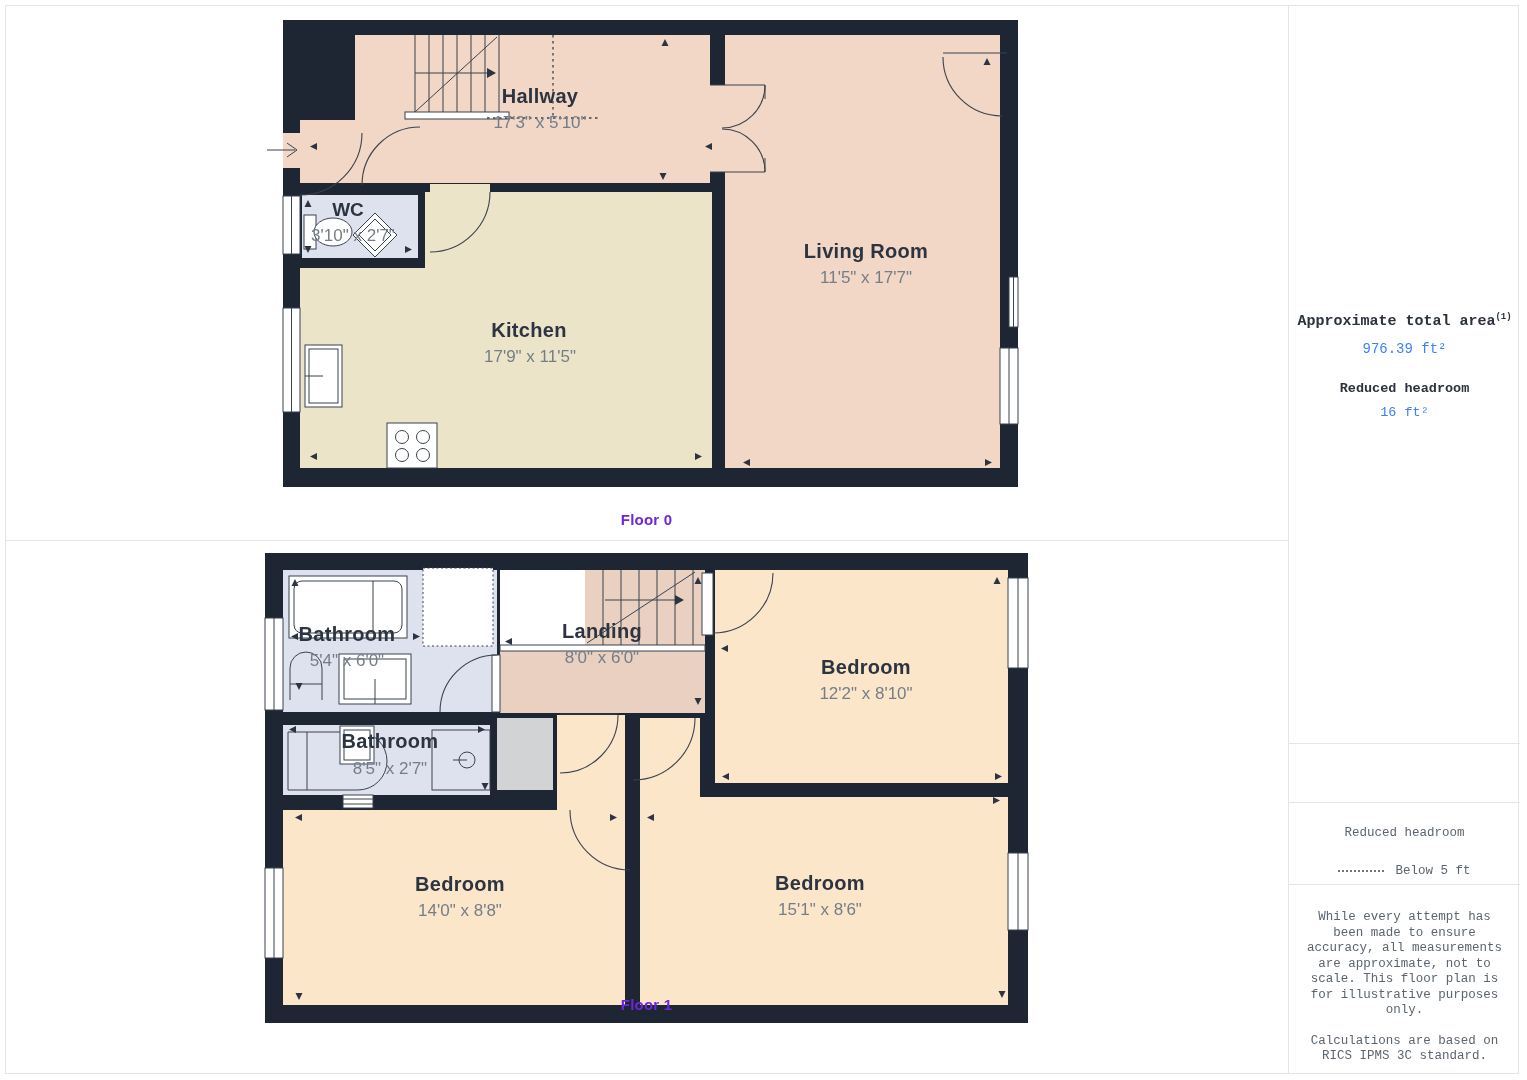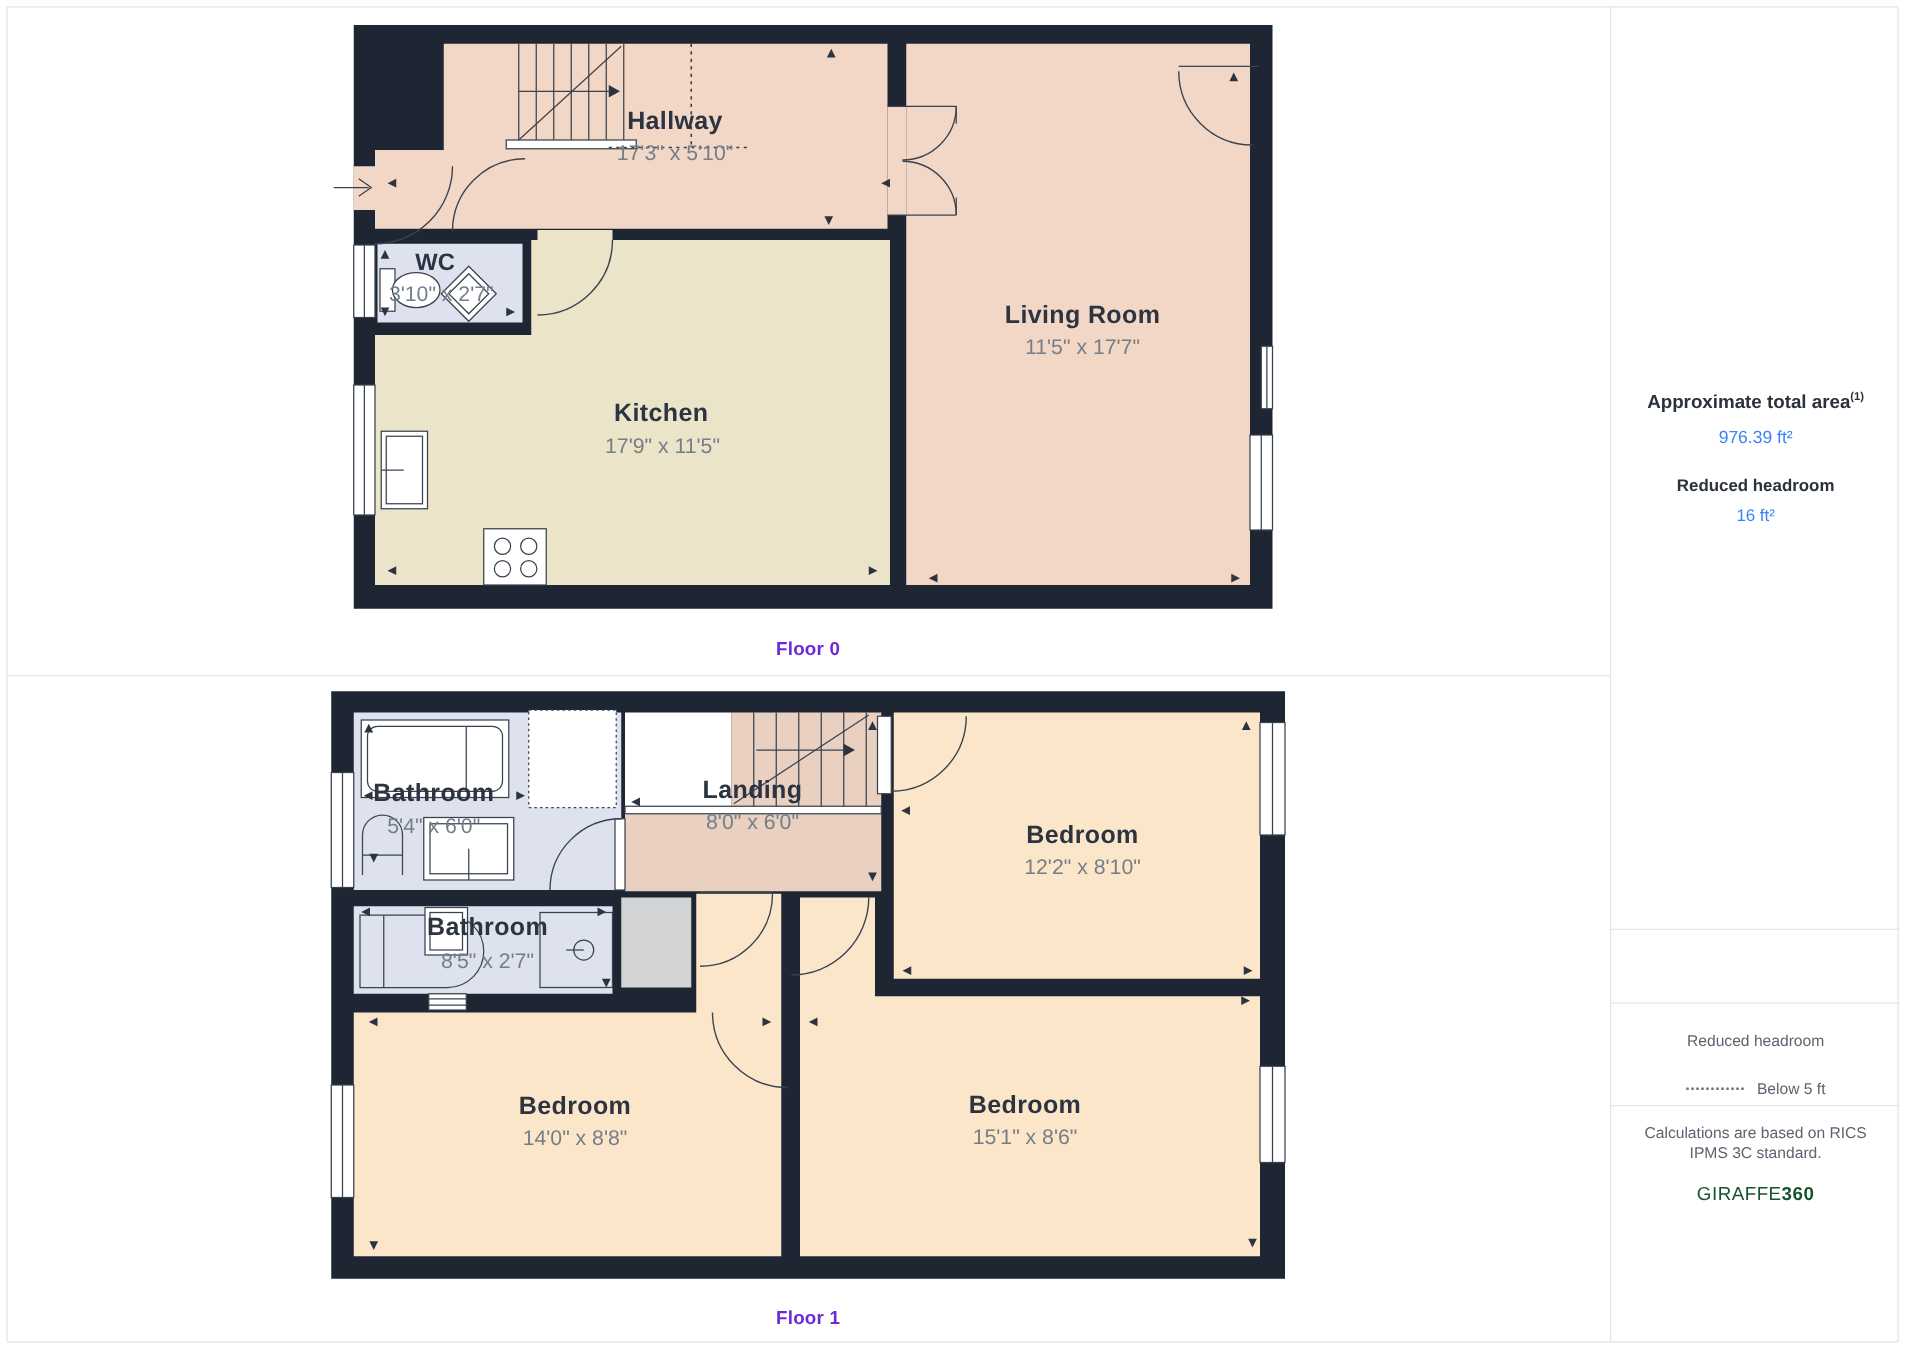--- a/index.html
+++ b/index.html
@@ -17,21 +17,21 @@
     font-size:15px;font-weight:700;color:#6d28d9;letter-spacing:.2px;}
   svg text{font-family:"Liberation Sans","DejaVu Sans",sans-serif;}
   .room-name{font-size:20px;font-weight:700;fill:#2c3441;letter-spacing:.3px;}
   .room-dims{font-size:17px;fill:#747e89;}
   .wc-name{font-size:19px;font-weight:700;fill:#2c3441;}
   .fix{fill:#ffffff;stroke:#39434f;stroke-width:1;}
   .fixn{fill:none;stroke:#39434f;stroke-width:1;}
   .arc{fill:none;stroke:#39434f;stroke-width:1.1;}
   .thin{stroke:#39434f;stroke-width:1;}
   .mk{fill:#2c3441;}
-  .sidebar{position:absolute;left:1289px;top:5px;width:231px;height:859px;color:#5b656f;}
+  .sidebar{position:absolute;left:1289px;top:5px;width:231px;height:859px;color:#5b656f;font-family:Liberation Mono, monospace;}
   .sb-sec1{position:absolute;left:0;top:0;width:100%;text-align:center;}
   .sb-title{margin-top:307px;font-size:15px;font-weight:700;color:#2b323c;}
   .sb-title sup{font-size:9px;}
   .sb-val{margin-top:11px;font-size:14px;color:#3b82f6;}
   .sb-h2{margin-top:24px;font-size:13.5px;font-weight:700;color:#2b323c;}
   .sb-val2{margin-top:9px;font-size:13.5px;color:#3b82f6;}
   .sb-sec2{position:absolute;left:0;top:738px;width:100%;height:59px;display:flex;align-items:center;justify-content:center;font-size:12.5px;}
   .sb-sec3{position:absolute;left:0;top:797px;width:100%;height:82px;text-align:center;font-size:12.5px;}
   .sb-sec3 .t{margin-top:24px;}
   .legend-row{margin-top:24px;display:flex;align-items:center;justify-content:center;}
@@ -291,40 +291,41 @@
   <text class="room-name" x="611" y="126" text-anchor="middle">Bedroom</text>
   <text class="room-dims" x="611" y="151" text-anchor="middle">12'2" x 8'10"</text>
   <text class="room-name" x="135" y="200" text-anchor="middle">Bathroom</text>
   <text class="room-dims" x="135" y="226" text-anchor="middle">8'5" x 2'7"</text>
   <text class="room-name" x="205" y="343" text-anchor="middle">Bedroom</text>
   <text class="room-dims" x="205" y="368" text-anchor="middle">14'0" x 8'8"</text>
   <text class="room-name" x="565" y="342" text-anchor="middle">Bedroom</text>
   <text class="room-dims" x="565" y="367" text-anchor="middle">15'1" x 8'6"</text>
 </svg>
 
-<div class="floor-label" style="top:1046px;text-align:center;">Floor 1</div>
+<div class="floor-label" style="top:996px;text-align:center;">Floor 1</div>
 
 <div class="sidebar">
   <div class="sb-sec1">
     <div class="sb-title"><span>Approximate total area</span><sup>(1)</sup></div>
     <div class="sb-val">976.39 ft²</div>
     <div class="sb-h2">Reduced headroom</div>
     <div class="sb-val2">16 ft²</div>
   </div>
 
 
   <div class="sb-sec3">
     <div class="t">Reduced headroom</div>
     <div class="legend-row">
       <span class="dotted-sample"></span>
       <span>Below 5 ft</span>
     </div>
   </div>
 
   <div class="sb-sec4">
+    <div class="p1">While every attempt has been made to ensure accuracy, all measurements are approximate, not to scale. This floor plan is for illustrative purposes only.</div>
     <div class="p2">Calculations are based on RICS IPMS 3C standard.</div>
     <div class="brand"><span>GIRAFFE</span><b>360</b></div>
   </div>
 </div>
 
 <div class="sb-div" style="top:743px;"></div>
 <div class="sb-div" style="top:802px;"></div>
 <div class="sb-div" style="top:884px;"></div>
 
 </body></html>

